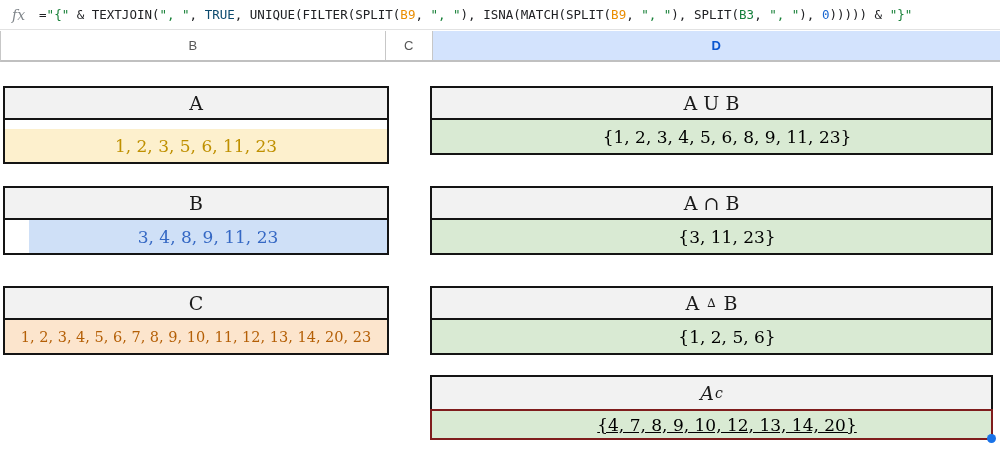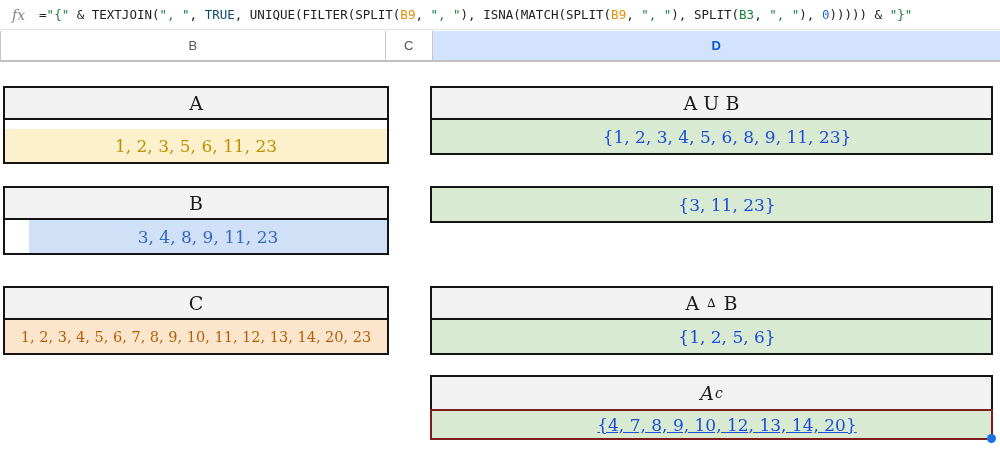--- a/index.html
+++ b/index.html
@@ -36,21 +36,21 @@
   .box-left  { left: 3px;   width: 386px; }
   .box-right { left: 430px; width: 563px; }
   .box-header { height: 32px; background: #f2f2f2; border-bottom: 2px solid #141414;
     display: flex; align-items: center; justify-content: center;
     font-family: "DejaVu Serif", serif; font-size: 19px; color: #1a1a1a; white-space: pre; }
   .box-value { height: 33px; display: flex; align-items: center; justify-content: center;
     font-family: "DejaVu Serif", serif; font-size: 17px; white-space: pre; }
   .v-yellow { background: #fdf0cd; color: #bf9000; margin-top: 9px; }
   .v-blue   { background: #cfe0f7; color: #3568c4; margin-left: 24px; }
   .v-orange { background: #fce5cd; color: #b45f06; font-size: 14.5px; }
-  .v-green  { background: #d9ead3; color: #1d4ed8; padding-left: 31px; }
+  .v-green  { background: #d9ead3; color: #000000; padding-left: 31px; }
 
   .sym-triangle { font-size: 12px; margin: 0 2px; }
   .title-sub { font-style: italic; font-size: 14px; margin-left: 1px; }
   .title-italic { font-style: italic; }
 
   
   .box.selected { border: none; }
   .box.selected .box-header { border: 2px solid #141414; border-bottom: none; height: 34px; }
   .box.selected .box-value { position: relative; border: 2px solid #7f1d1d; height: 31px; text-decoration: underline; }
   .fill-handle { position: absolute; right: -5px; bottom: -5px; width: 9px; height: 9px;
@@ -84,20 +84,21 @@
   <div class="box-header">C</div>
   <div class="box-value v-orange">1, 2, 3, 4, 5, 6, 7, 8, 9, 10, 11, 12, 13, 14, 20, 23</div>
 </div>
 
 <div class="box box-right" style="top:86px">
   <div class="box-header">A U B</div>
   <div class="box-value v-green">{1, 2, 3, 4, 5, 6, 8, 9, 11, 23}</div>
 </div>
 
 <div class="box box-right" style="top:186px">
+  <div class="box-header">A ∩ B</div>
   <div class="box-value v-green">{3, 11, 23}</div>
 </div>
 
 <div class="box box-right" style="top:286px">
   <div class="box-header">
     <span>A </span>
     <span class="sym-triangle">∆</span>
     <span> B</span>
   </div>
   <div class="box-value v-green">{1, 2, 5, 6}</div>

